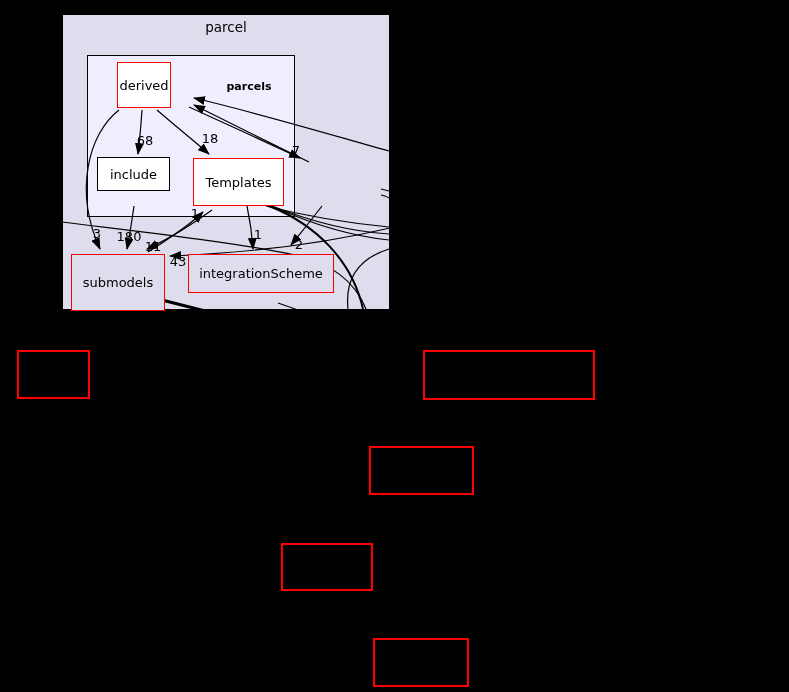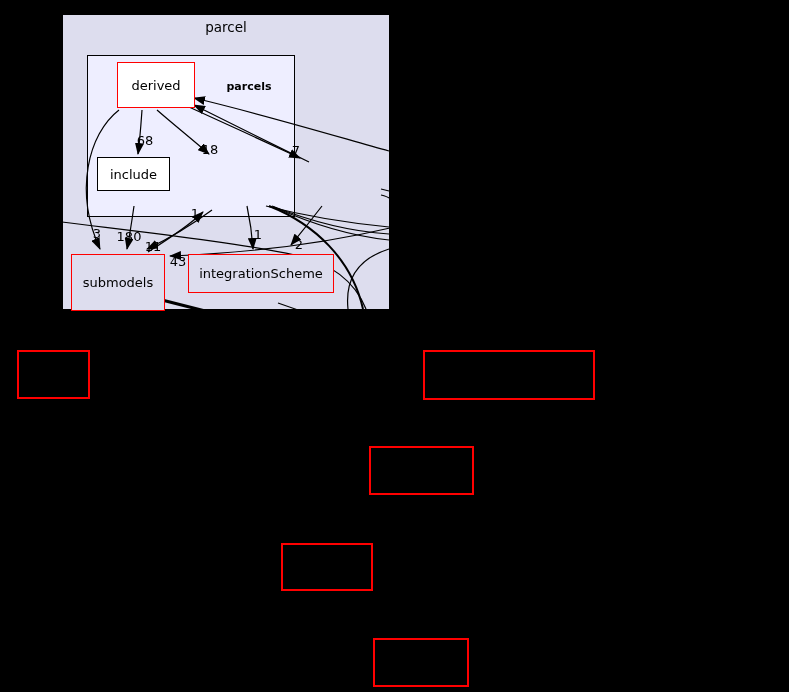--- a/index.html
+++ b/index.html
@@ -71,27 +71,28 @@
       <path d="M389,249 C357,259 345,280 348,309"></path>
       <path d="M97,303 L86,310"></path>
       <path d="M112,303 L109,310"></path>
       <path d="M127,303 L131,310"></path>
       <path d="M142,303 L157,310"></path>
       <path d="M158,299 L217,314" stroke-width="3"></path>
       <path d="M278,303 L298,310"></path>
     </g>
   </svg>
 
-  <div class="node" style="left:117px;top:62px;width:78px;height:46px;">derived</div>
+  <div class="node" style="left:117px;top:62px;width:54px;height:46px;">derived</div>
   <div class="node black-border" style="left:97px;top:157px;width:73px;height:34px;">include</div>
+  <div class="node" style="left:193px;top:158px;width:91px;height:48px;">Templates</div>
   <div class="node dim" style="left:71px;top:254px;width:94px;height:57px;">submodels</div>
   <div class="node dim" style="left:188px;top:254px;width:146px;height:39px;">integrationScheme</div>
 
   <div class="elabel" style="left:145px;top:140px;">68</div>
-  <div class="elabel" style="left:210px;top:138px;margin-top:11px;">18</div>
+  <div class="elabel" style="left:210px;top:138px;">18</div>
   <div class="elabel" style="left:296px;top:150px;">7</div>
   <div class="elabel" style="left:97px;top:233px;">3</div>
   <div class="elabel" style="left:129px;top:236px;">180</div>
   <div class="elabel" style="left:153px;top:246px;">11</div>
   <div class="elabel" style="left:178px;top:261px;">43</div>
   <div class="elabel" style="left:195px;top:213px;">1</div>
   <div class="elabel" style="left:258px;top:234px;">1</div>
   <div class="elabel" style="left:299px;top:244px;">2</div>
 
   <div class="bottombox" style="left:17px;top:350px;width:73px;height:49px;"></div>

